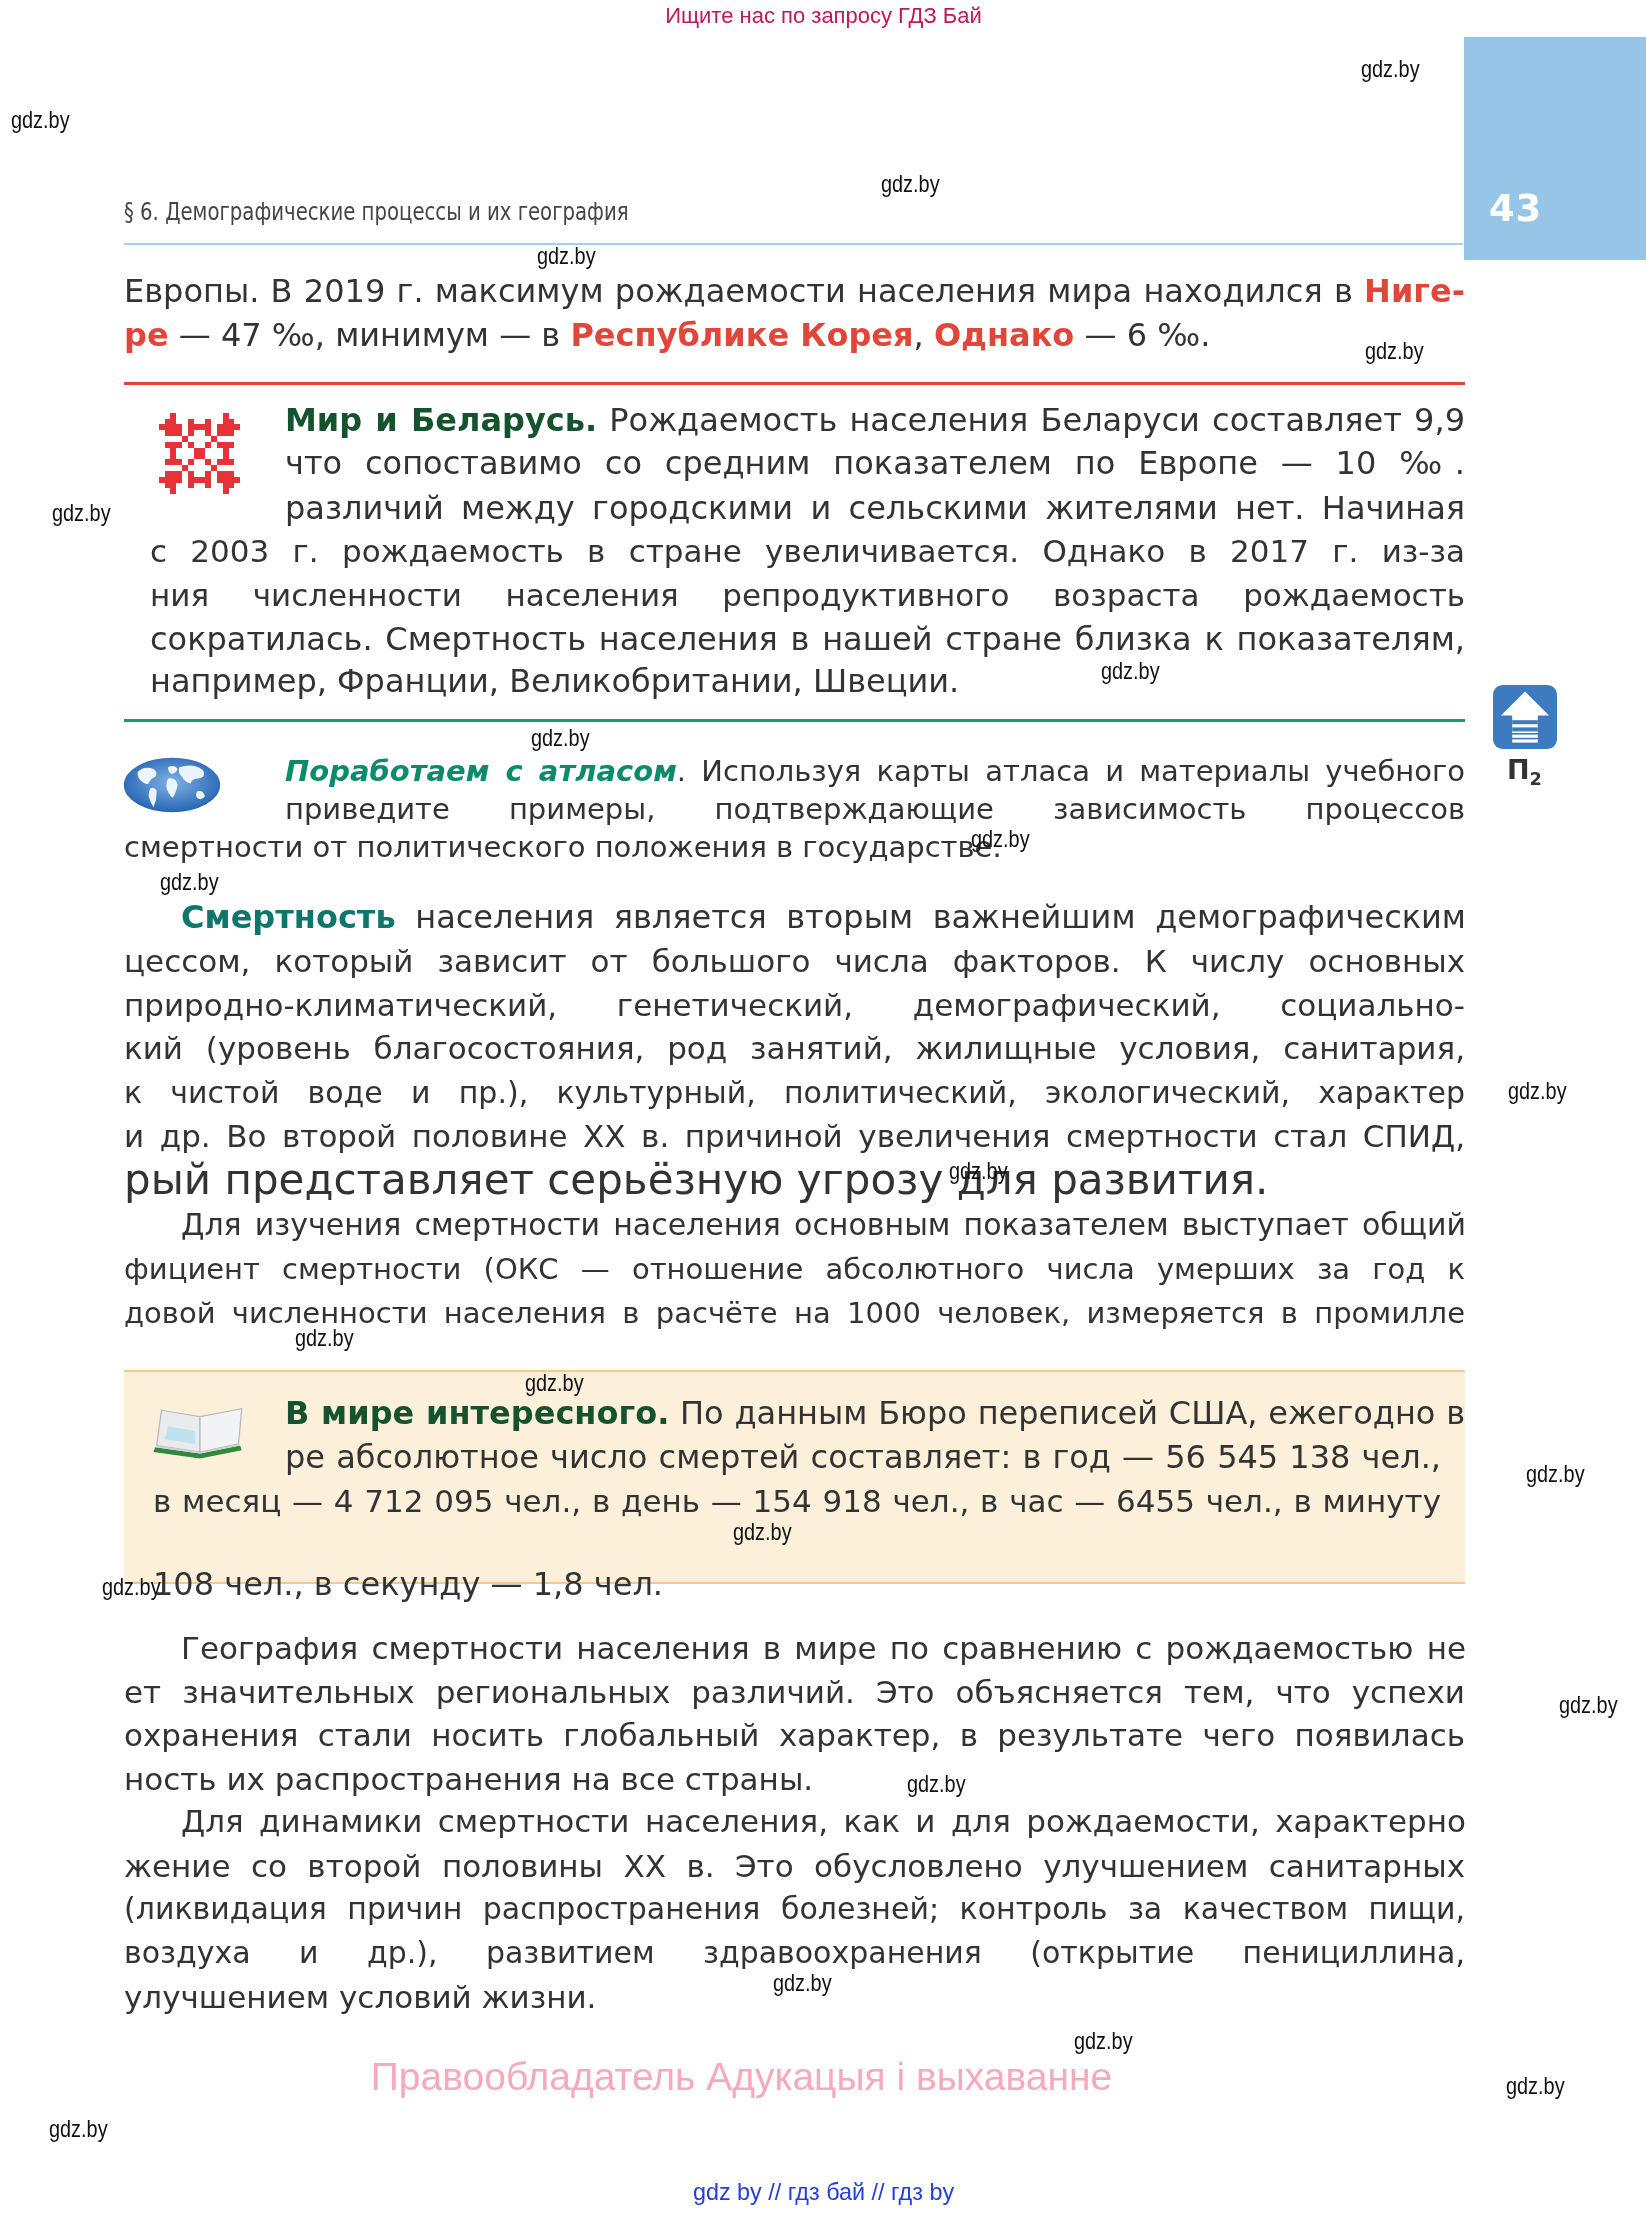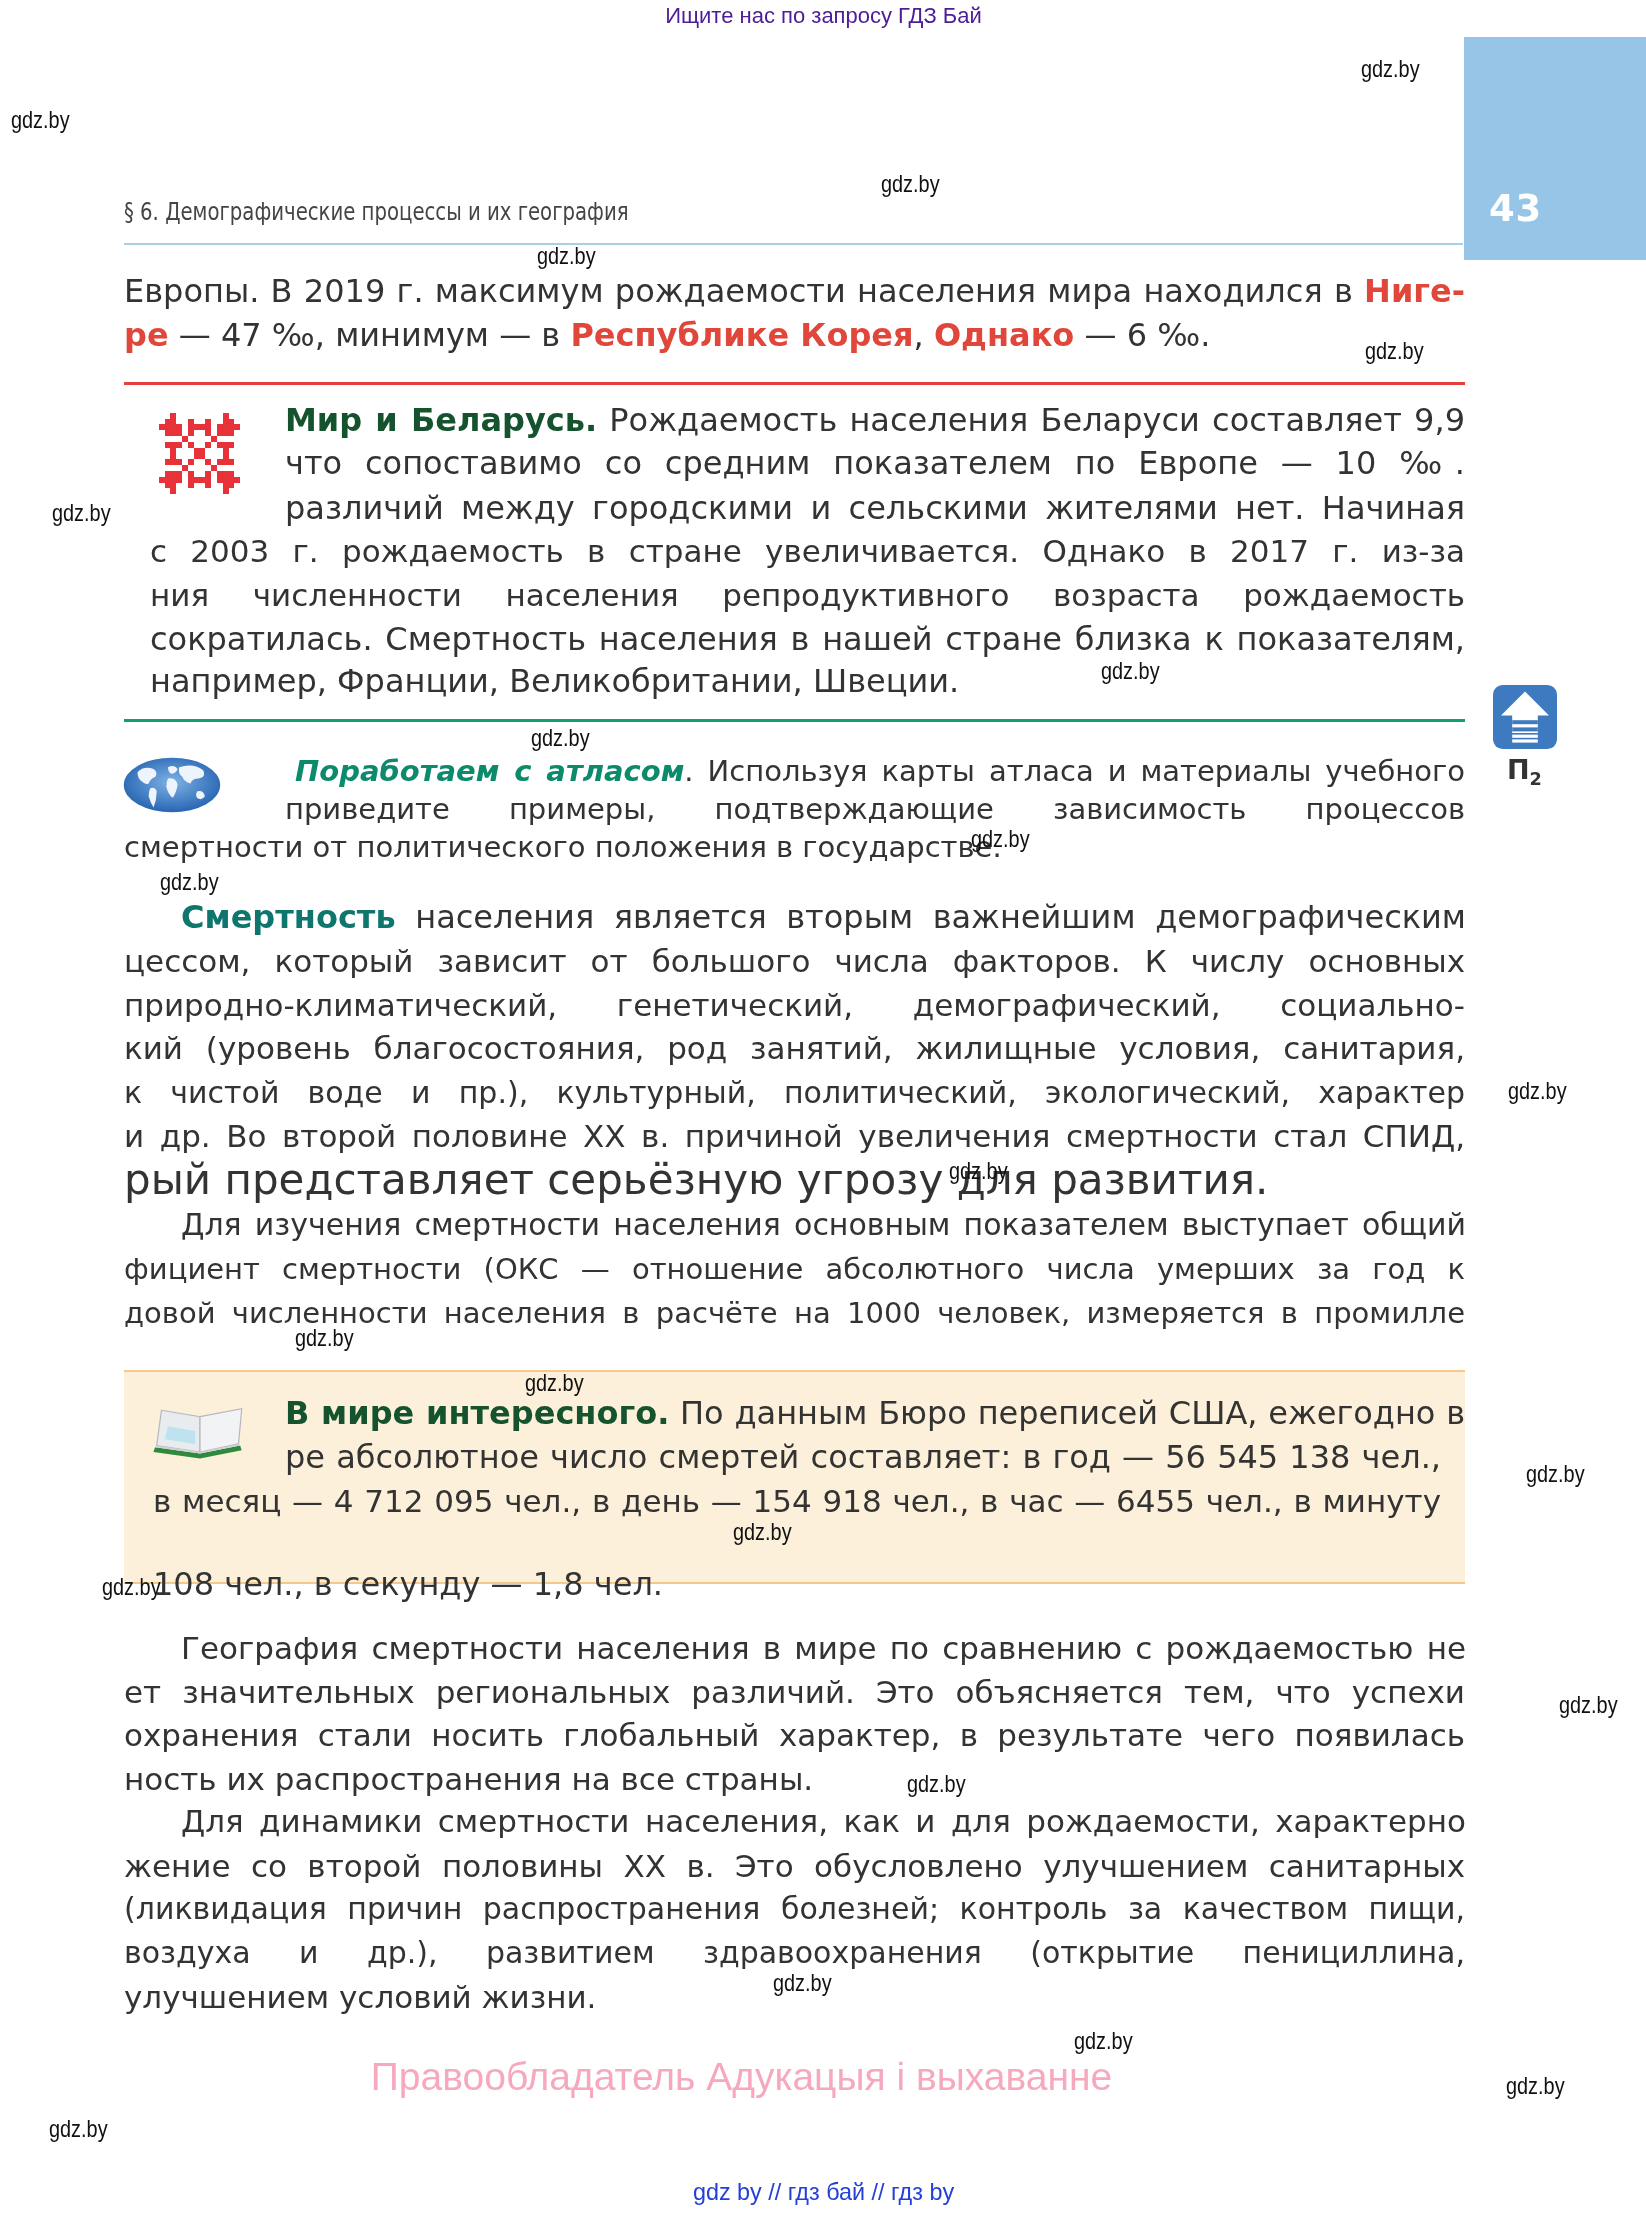--- a/index.html
+++ b/index.html
@@ -3,41 +3,41 @@
 <meta charset="utf-8">
 <style>
   html, body { margin:0; padding:0; }
   body {
     width:1647px; height:2216px; position:relative; overflow:hidden;
     background:#ffffff;
     font-family:"DejaVu Sans Condensed","DejaVu Sans","Liberation Sans",sans-serif;
     color:#333333;
   }
   .abs { position:absolute; }
-  .top-search { left:0; width:1647px; top:3.2px; text-align:center; color:#4c1d95; font-size:22px;
+  .top-search { left:0; width:1647px; top:3.2px; text-align:center; color:#be185d; font-size:22px;
     font-family:"Liberation Sans",sans-serif; }
   .page-tab { left:1464px; top:37px; width:183px; height:223px; background:#97c5e8; }
   .page-num { left:1489px; top:187px; color:#ffffff; font-size:37px; font-weight:bold;
     font-family:"DejaVu Sans",sans-serif; letter-spacing:0.8px; }
   .running-head { left:124px; top:198px; font-size:24px; color:#444; transform:scaleX(0.82); transform-origin:left center;
     font-family:"DejaVu Sans",sans-serif; white-space:nowrap; }
   .rule { position:absolute; height:3.2px; }
   .rule-blue { left:124px; top:243px; width:1339px; background:#a9cfe8; height:2.4px; }
   .rule-red { left:124px; top:382px; width:1341px; background:#e5413a; }
   .rule-green { left:124px; top:719px; width:1341px; background:#13a06a; }
   .line {
     position:absolute; white-space:nowrap; font-size:32px; line-height:40px;
     font-family:"DejaVu Sans",sans-serif; color:#333333;
     transform-origin:left center;
   }
   .just { text-align:justify; text-align-last:justify; white-space:normal; overflow:hidden; height:42px; }
   .red-b { color:#e0463a; font-weight:bold; }
   .bold { font-weight:bold; color:#14532d; }
   .bold-it { font-weight:bold; color:#0f766e; }
-  .atlas-title { font-weight:bold; font-style:italic; color:#0b8a6c;margin-left:10px; }
+  .atlas-title { font-weight:bold; font-style:italic; color:#0b8a6c; }
   .small { font-size:29px; line-height:37px; height:39px; }
   .box { left:124px; top:1370px; width:1341px; height:214px; background:#fdf0da;
     border-top:2.4px solid #f5c98a; border-bottom:2.4px solid #f5c98a; box-sizing:border-box; }
   .wm { position:absolute; font-family:"Liberation Sans",sans-serif; font-size:23.4px; color:#111; white-space:nowrap;
     transform:scaleX(0.85); transform-origin:left top; }
   .copyright { left:0; width:1483px; top:2055px; text-align:center; color:#f6a9bd; font-size:39px;
     font-family:"Liberation Sans",sans-serif; }
   .bottom-links { left:0; width:1647px; top:2179px; text-align:center; color:#2440d8; font-size:23.4px;
     font-family:"Liberation Sans",sans-serif; }
   .p2-label { left:1507px; top:754px; font-size:27px; font-weight:bold; color:#333; font-family:"DejaVu Sans",sans-serif; }

